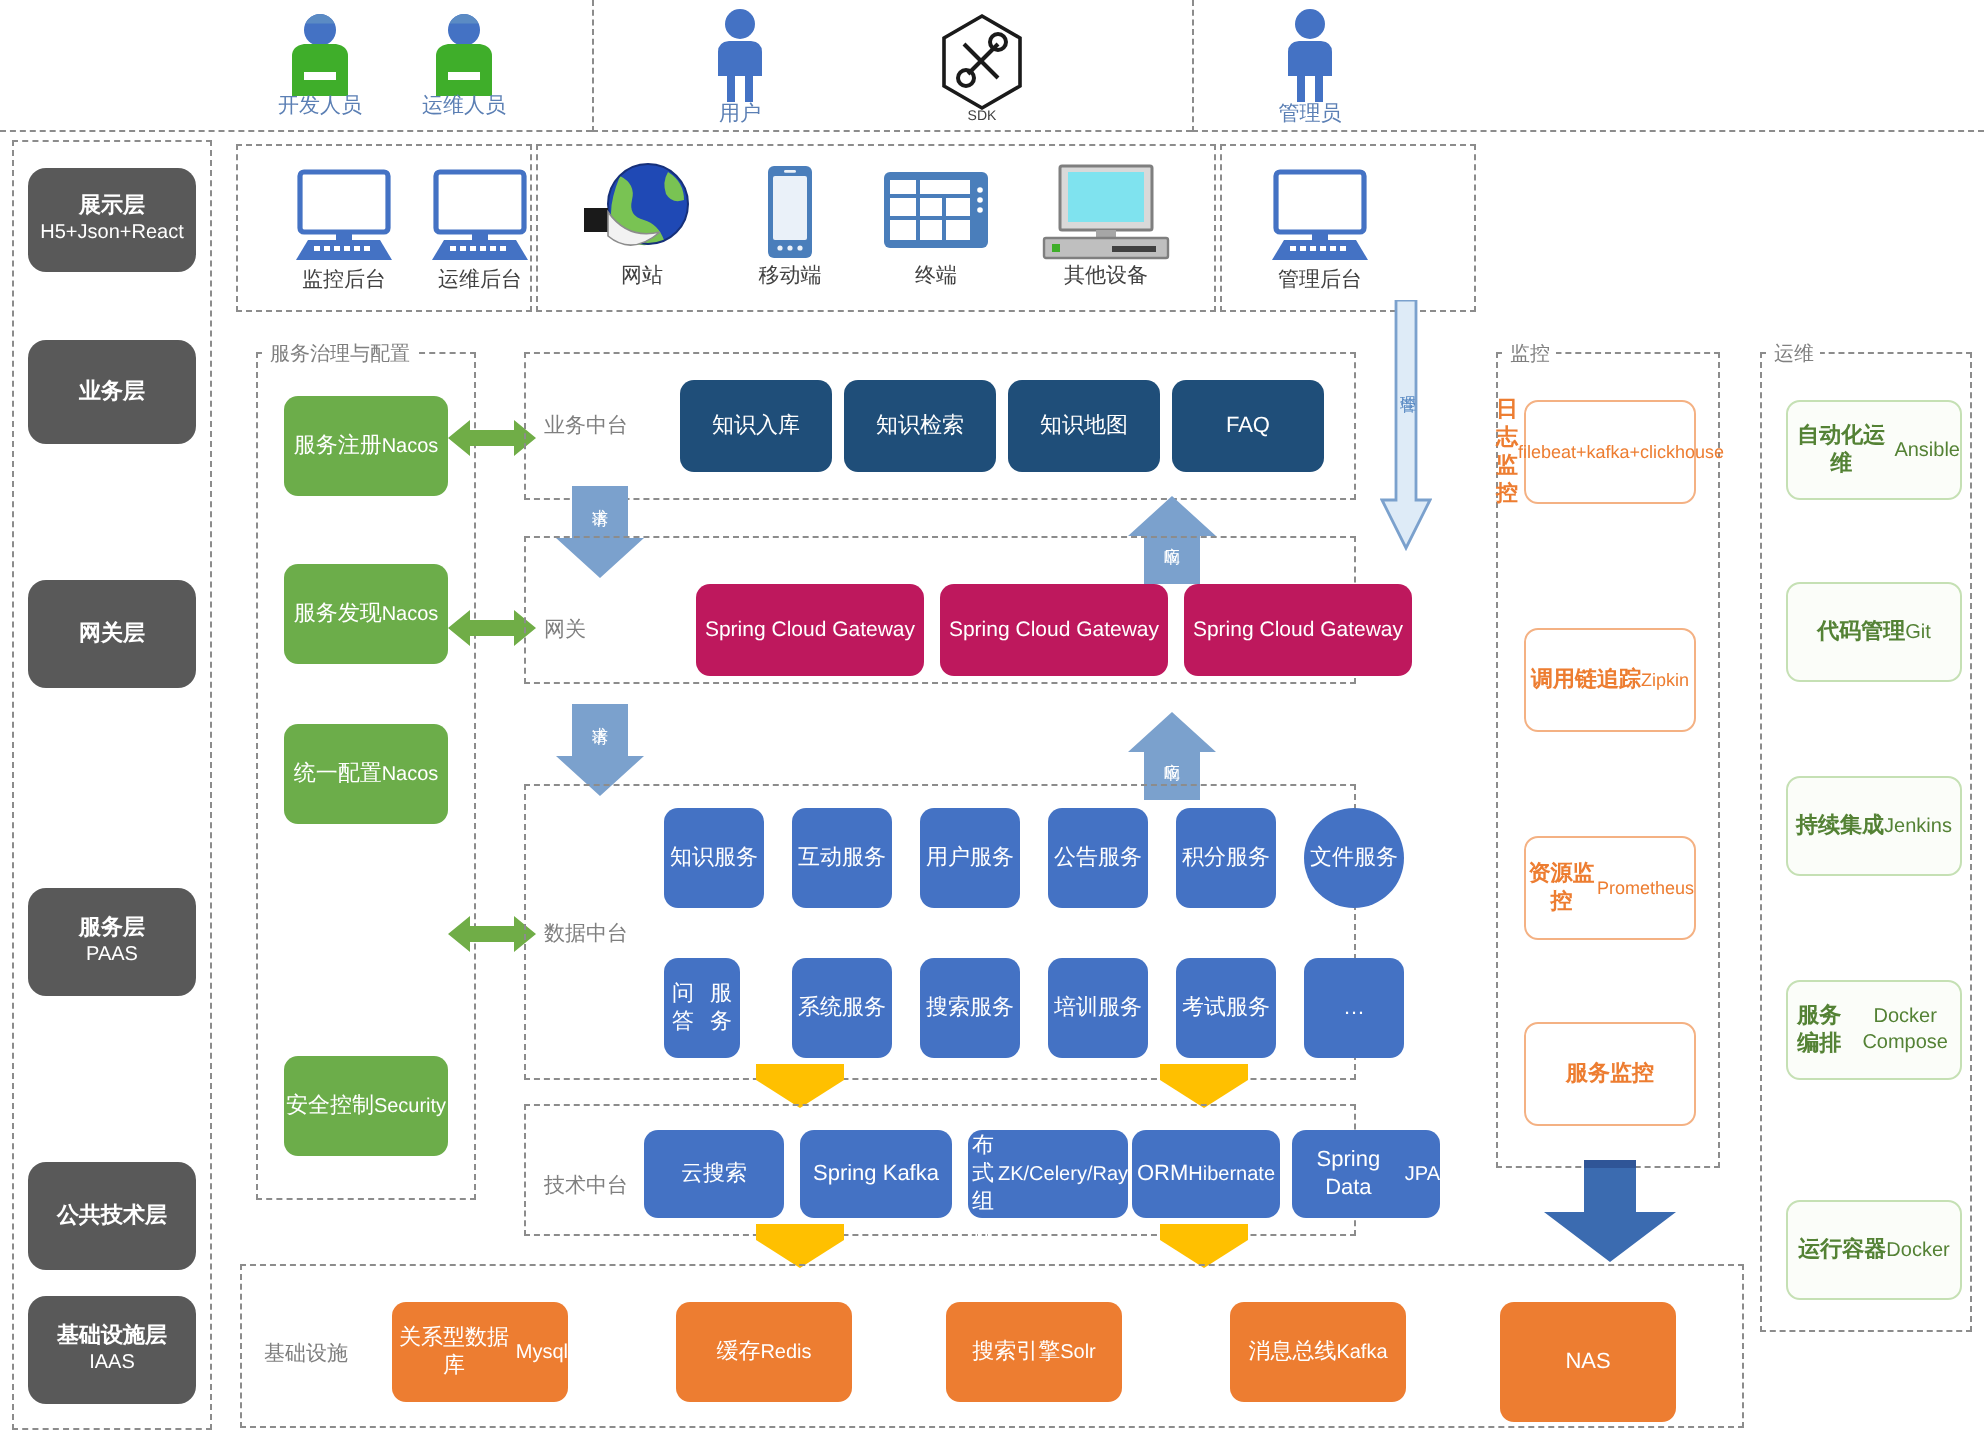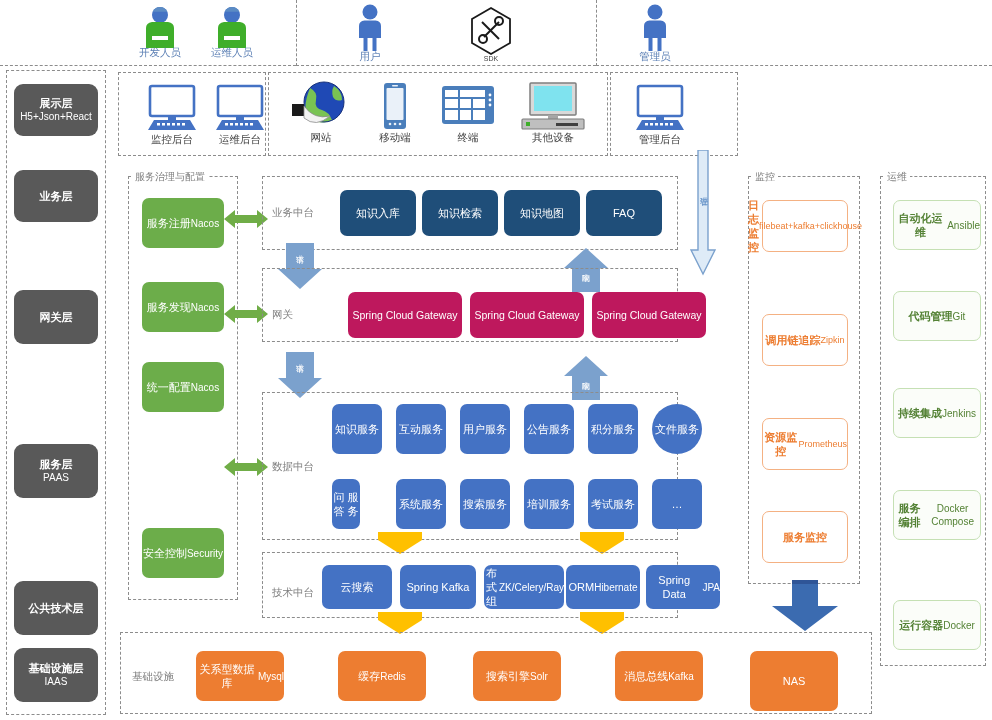--- a/index.html
+++ b/index.html
@@ -357,21 +357,21 @@
   </div>
   <div class="abs card blue" style="left:588px;top:404px;width:50px;height:50px;">
     <span>积分</span>
     <span>服务</span>
   </div>
   <div class="abs card blue" style="left:652px;top:404px;width:50px;height:50px;border-radius:25px;">
     <span>文件</span>
     <span>服务</span>
   </div>
 
-  <div class="abs card blue" style="left:332px;top:479px;width:28px;height:50px;">
+  <div class="abs card blue" style="left:332px;top:479px;width:38px;height:50px;">
     <span>问答</span>
     <span>服务</span>
   </div>
   <div class="abs card blue" style="left:396px;top:479px;width:50px;height:50px;">
     <span>系统</span>
     <span>服务</span>
   </div>
   <div class="abs card blue" style="left:460px;top:479px;width:50px;height:50px;">
     <span>搜索</span>
     <span>服务</span>

